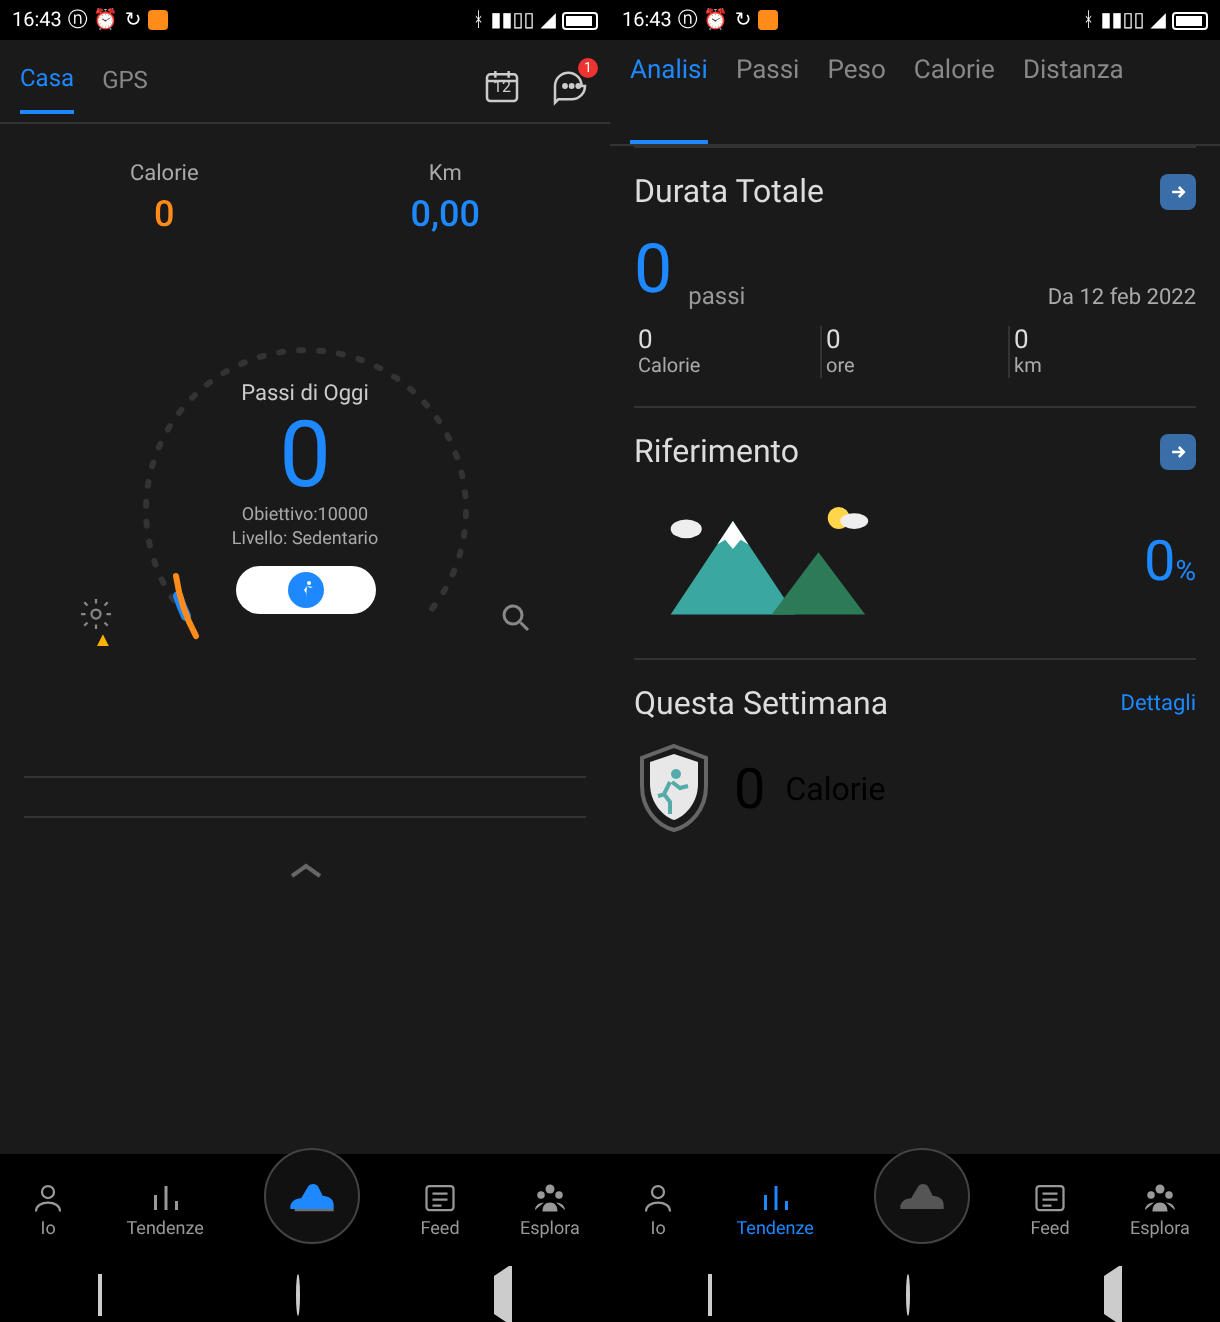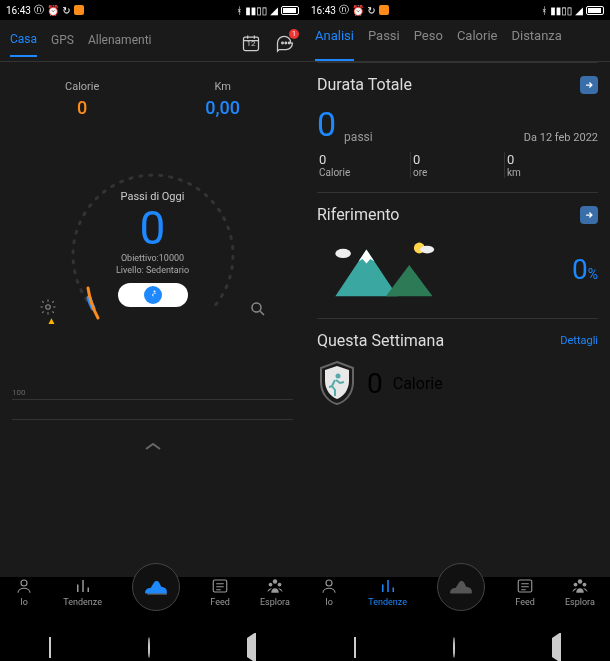--- a/index.html
+++ b/index.html
@@ -37,21 +37,21 @@
   .gear-warn { position:absolute; left:-14px; bottom:28px; color:#888; }
   .warn-tri { position:absolute; left:-6px; bottom:22px; color:#ffb300; font-size:10px; }
   .search-ico { position:absolute; right:-14px; bottom:26px; color:#888; }
 
   .chart-area { margin-top: 40px; font-size:8px; color:#666; }
   .chart-area .hline { border-top:1px solid #333; margin-top:2px; height:18px; }
   .chart-area .xlabels { display:flex; justify-content:space-between; padding:0 4px; margin-top:2px; color:#666; }
   .expand-up { text-align:center; color:#666; margin-top:4px; }
 
   
-  .tabrow { display:flex; gap:14px; padding:8px 10px 0 10px; border-bottom:1px solid #333; height:42px; font-size:13px; }
+  .tabrow { display:flex; gap:14px; padding:8px 10px 0 10px; border-bottom:1px solid #333; height:53px; font-size:13px; }
   .tabrow .t { color:#888; padding-bottom:9px; }
   .tabrow .t.active { color:#1e88ff; border-bottom:2px solid #1e88ff; }
 
   .card { border-top:1px solid #333; padding:12px 0 14px; }
   .card-head { display:flex; justify-content:space-between; align-items:center; margin-bottom:10px; }
   .card-head .title { color:#ddd; font-size:16px; }
   .arrow-btn { width:18px; height:18px; background:#3a6ea8; border-radius:4px; display:flex; align-items:center; justify-content:center; color:#fff; font-size:11px; }
 
   .summary-line { display:flex; align-items:flex-end; justify-content:space-between; margin-bottom:8px; }
   .summary-line .bignum { color:#1e88ff; font-size:34px; font-weight:400; margin-right:4px; }
@@ -68,21 +68,21 @@
   .mountain-svg { width:130px; height:70px; }
   .ref-text { flex:1; text-align:right; }
   .ref-text .pct { color:#1e88ff; font-size:28px; }
   .ref-text .pct .sym { font-size:14px; }
   .ref-text .desc { color:#888; font-size:9px; line-height:1.3; }
 
   .week-row { display:flex; align-items:center; gap:10px; }
   .shield { width:40px; height:46px; }
   .details-link { color:#1e88ff; font-size:11px; }
 
-  .bottombar { height:56px; background:#000; display:flex; justify-content:space-around; position:relative; }
+  .bottombar { height:56px; background:#000; display:flex; align-items:center; justify-content:space-around; position:relative; }
   .bottombar .bitem { display:flex; flex-direction:column; align-items:center; gap:2px; color:#999; font-size:9px; }
   .bottombar .bitem.active { color:#1e88ff; }
   .center-circle { width:48px; height:48px; border-radius:50%; border:1px solid #444; background:#111; display:flex; align-items:center; justify-content:center; margin-top:-14px; }
   
   .navbar { height:28px; background:#000; display:flex; align-items:center; justify-content:space-around; color:#ccc; }
   .nav-sq { width:10px; height:10px; border:1.5px solid #ccc; }
   .nav-circ { width:11px; height:11px; border:1.5px solid #ccc; border-radius:50%; }
   .nav-tri { width:0; height:0; border-top:6px solid transparent; border-bottom:6px solid transparent; border-right:9px solid #ccc; }
 </style>
 </head>
@@ -101,21 +101,20 @@
       <span>ᚼ</span>
       <span>▮▮▯▯</span>
       <span>◢</span>
       <span class="batt"></span>
     </div>
   </div>
 
   <div class="topnav">
     <span class="tab active">Casa</span>
     <span class="tab">GPS</span>
-    <span class="tab">Allenamenti</span>
     <span class="spacer"></span>
     <span class="iconbtn">
       <svg width="20" height="20" viewBox="0 0 24 24" fill="none" stroke="#ccc" stroke-width="1.5">
           <rect x="3" y="5" width="18" height="16" rx="2"></rect>
           <path d="M3 9h18M8 3v4M16 3v4"></path>
         </svg>
       <span style="position:absolute;top:6px;left:0;right:0;text-align:center;font-size:8px;color:#ccc;">12</span>
     </span>
     <span class="iconbtn">
       <svg width="20" height="20" viewBox="0 0 24 24" fill="none" stroke="#ccc" stroke-width="1.5">
@@ -169,21 +168,20 @@
       <span class="warn-tri">▲</span>
       <span class="search-ico">
         <svg width="18" height="18" viewBox="0 0 24 24" fill="none" stroke="#888" stroke-width="2">
             <circle cx="10" cy="10" r="6"></circle>
             <path d="M20 20l-5-5"></path>
           </svg>
       </span>
     </div>
 
     <div class="chart-area">
-      <div>100</div>
       <div class="hline"></div>
       <div class="hline"></div>
       <div class="expand-up">
         <svg width="20" height="10" viewBox="0 0 20 10" fill="none" stroke="#666" stroke-width="2">
             <path d="M3 8l7-5 7 5"></path>
           </svg>
       </div>
     </div>
   </div>
 

